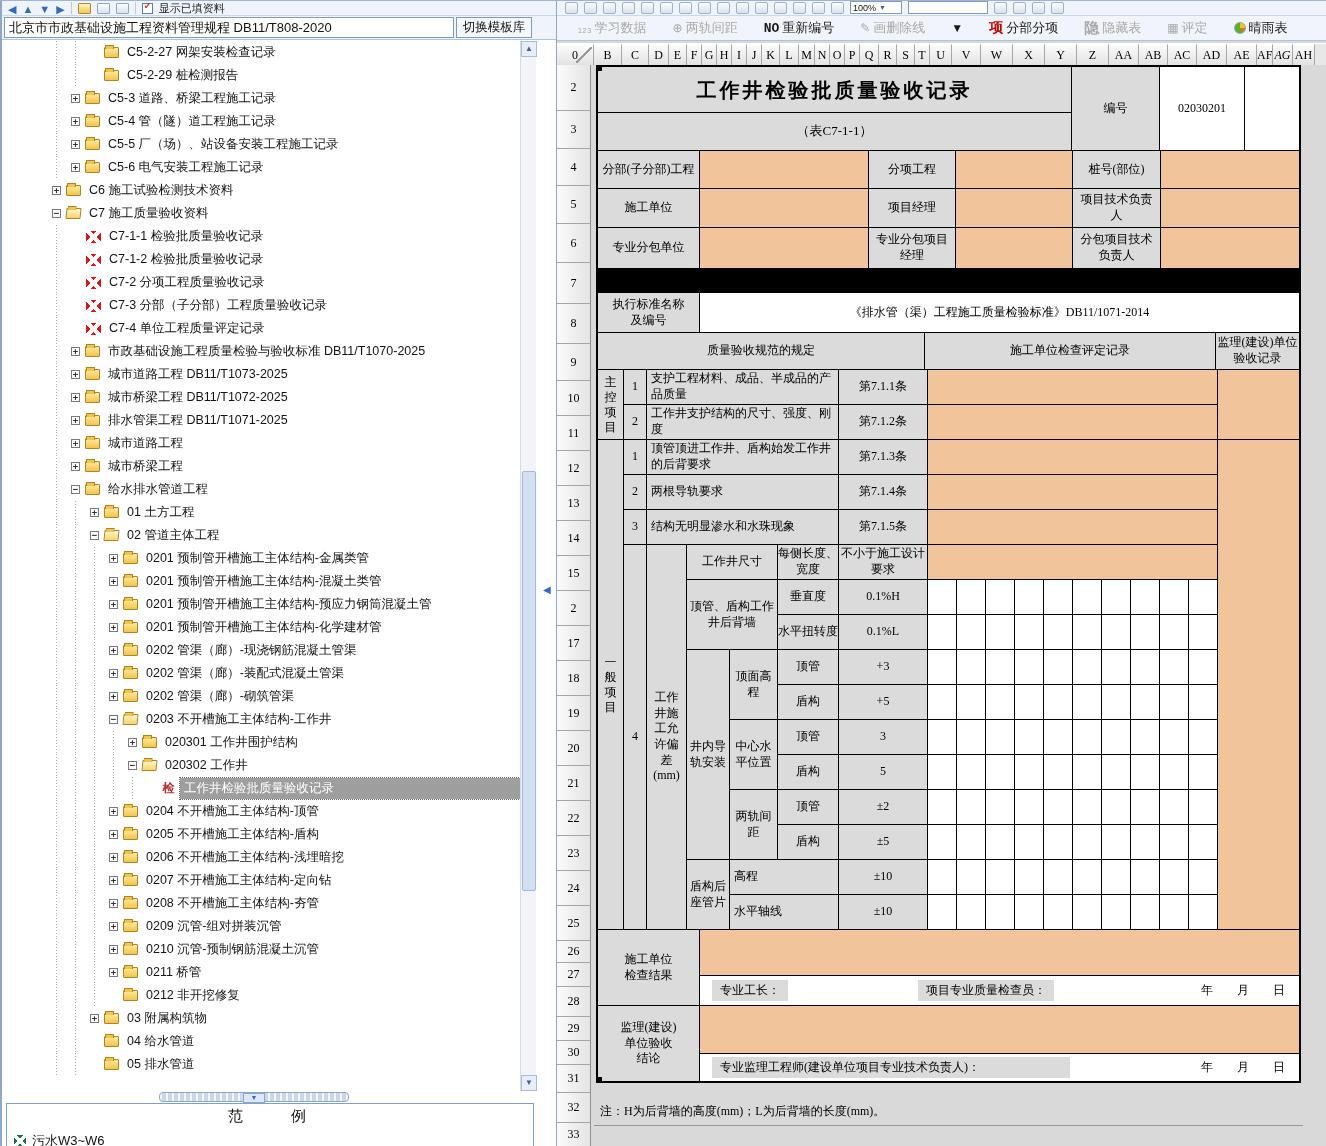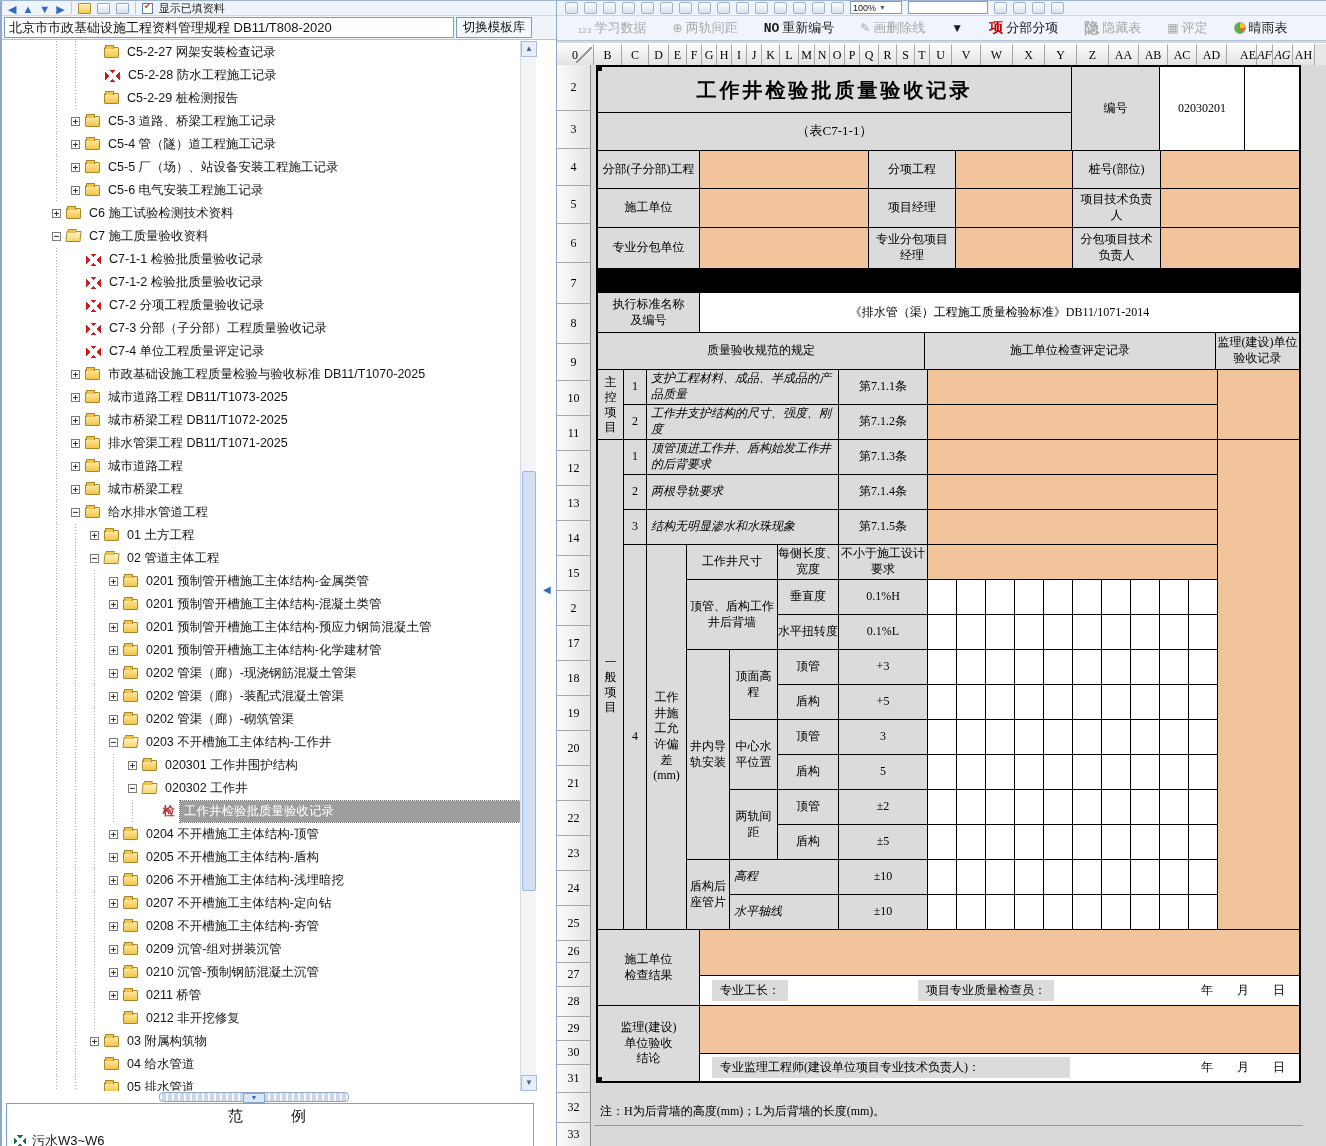--- a/index.html
+++ b/index.html
@@ -106,21 +106,21 @@
   .s4{grid-template-columns:101px 1fr;grid-template-rows:39px;margin-top:24px;}
   .s5{grid-template-columns:326px 290px 1fr;grid-template-rows:36px;}
   .s6{grid-template-columns:25px 22px 39px 42px 47px 60px 88px 289px 1fr;grid-template-rows:repeat(16,34px);}
   .s7{grid-template-columns:101px 1fr;grid-template-rows:21px 23px 29px;}
   .s8{grid-template-columns:101px 1fr;grid-template-rows:23px 23px 27px;}
 
   .c{background:#DBDBDB;display:flex;align-items:center;justify-content:center;text-align:center;
      font-size:12px;color:#000;line-height:1.3;overflow:hidden;}
   .c.orange{background:#F2C49C;}
   .c.white{background:#fff;}
-  .c.left{justify-content:flex-start;text-align:left;padding:0 4px;font-style:italic;}
+  .c.left{justify-content:flex-start;text-align:left;padding:0 4px;}
   .c.big{font-size:20px;font-weight:700;letter-spacing:3px;}
   .c.sub{font-size:13px;}
   .c.vert{padding:0 6px;line-height:15px;}
   .c.wrapN{padding:0 7px;}
   .c.pad14{padding:0 14px;}
   .c.pad22{padding:0 22px;}
   .mini-row{display:grid;grid-template-columns:repeat(10,1fr);gap:1px;background:#000;}
   .mini-cell{background:#fff;}
   .sig-row{background:#fff;display:flex;align-items:center;font-size:12px;}
   .patch{background:#DBDBDB;padding:2px 8px;white-space:nowrap;}
@@ -155,27 +155,20 @@
       <div class="tpl-btn">切换模板库</div>
     </div>
 
     <div class="tree" id="tree">
         <div class="trow">
           <span class="guide"></span>
           <span class="guide"></span>
           <span class="slot"></span>
           <span class="t-ico fold"></span>
           <span class="t-lbl">C5-2-27 网架安装检查记录</span>
-        </div>
-        <div class="trow">
-          <span class="guide"></span>
-          <span class="guide"></span>
-          <span class="slot"></span>
-          <span class="t-ico xls"></span>
-          <span class="t-lbl">C5-2-28 防水工程施工记录</span>
         </div>
         <div class="trow">
           <span class="guide"></span>
           <span class="guide"></span>
           <span class="slot"></span>
           <span class="t-ico fold"></span>
           <span class="t-lbl">C5-2-29 桩检测报告</span>
         </div>
         <div class="trow">
           <span class="guide"></span>
@@ -663,22 +656,22 @@
         <div class="col-h" style="width: 22px;">U</div>
         <div class="col-h" style="width: 29px;">V</div>
         <div class="col-h" style="width: 32px;">W</div>
         <div class="col-h" style="width: 32px;">X</div>
         <div class="col-h" style="width: 32px;">Y</div>
         <div class="col-h" style="width: 32px;">Z</div>
         <div class="col-h" style="width: 30px;">AA</div>
         <div class="col-h" style="width: 29px;">AB</div>
         <div class="col-h" style="width: 29px; text-align: center;">AC</div>
         <div class="col-h" style="width: 30px;">AD</div>
-        <div class="col-h" style="width: 30px; text-align: right;">AE</div>
-        <div class="col-h" style="width: 16px; font-style: italic;">AF</div>
+        <div class="col-h" style="width: 30px;">AE</div>
+        <div class="col-h" style="width: 16px;">AF</div>
         <div class="col-h" style="width: 20px; font-style: italic;">AG</div>
         <div class="col-h" style="width: 22px;">AH</div>
       </div>
 
     <div class="sheet">
       <div class="row-hdr" id="rowhdr">
           <div class="row-h" style="height: 46px;">2</div>
           <div class="row-h" style="height: 38px;">3</div>
           <div class="row-h" style="height: 37px;">4</div>
           <div class="row-h" style="height: 38px;">5</div>

